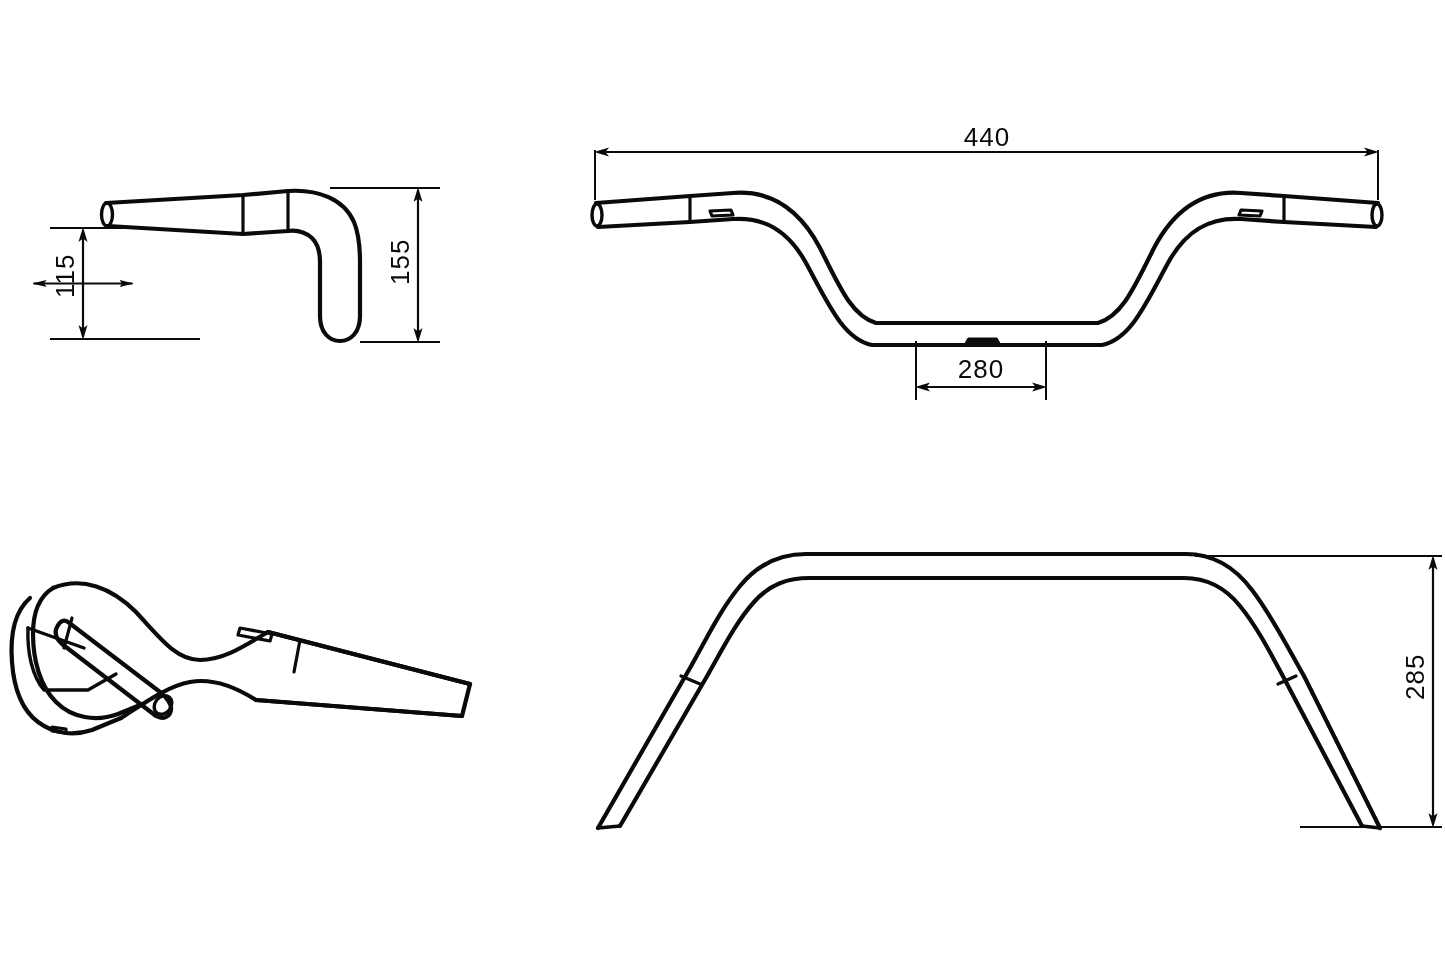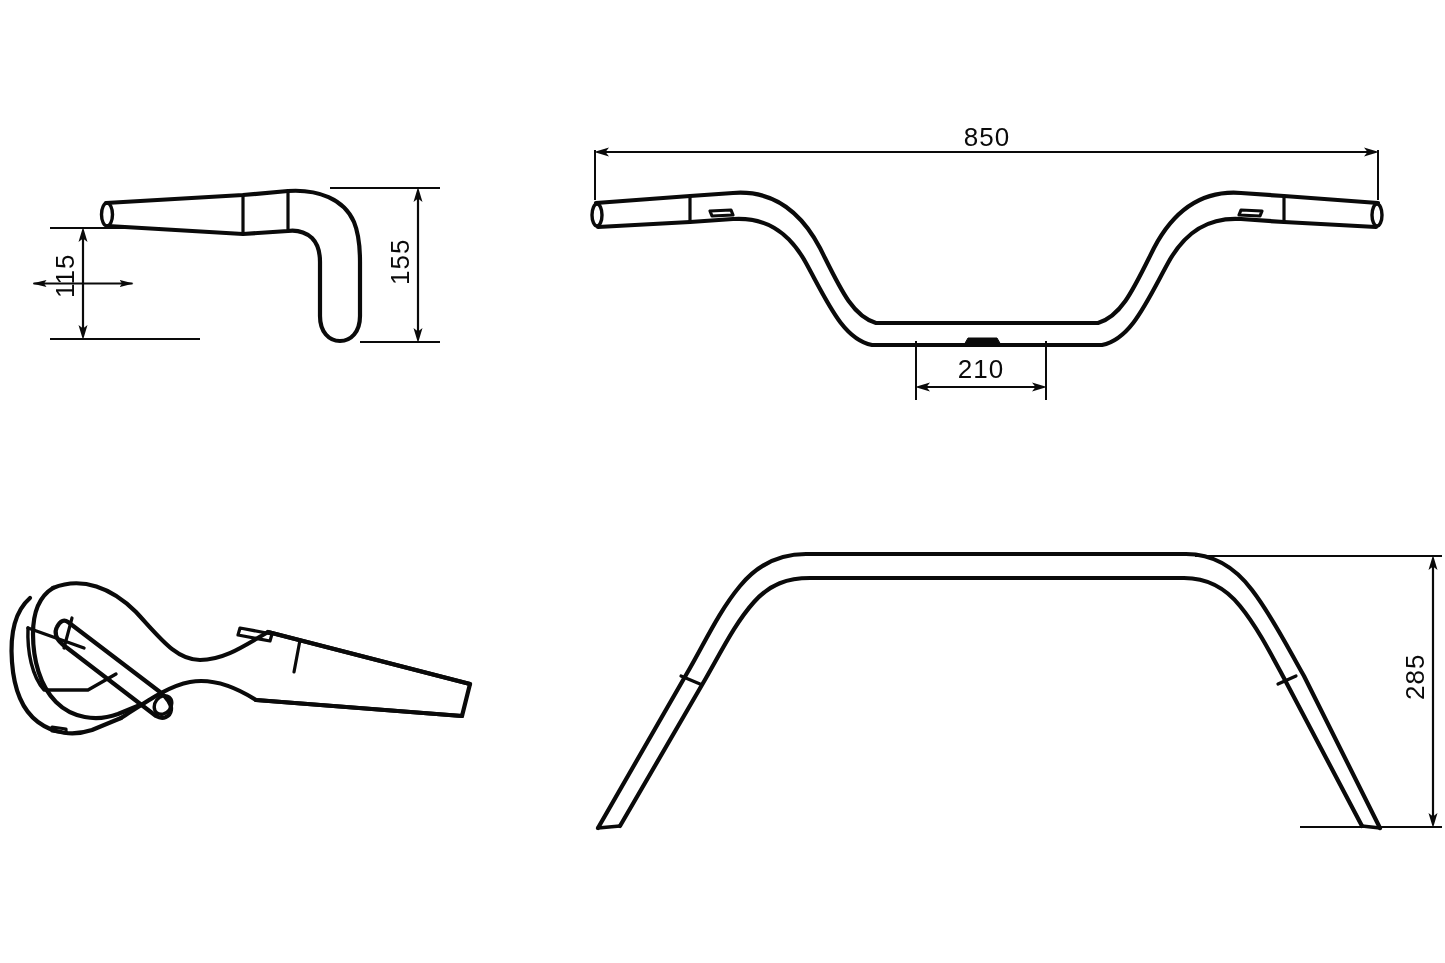--- a/index.html
+++ b/index.html
@@ -213,19 +213,19 @@
       <line class="dimline" x1="1433" y1="564" x2="1433" y2="819"></line>
       <path class="arrowfill" d="M1433,555 L1428.5,570 L1433,566.5 L1437.5,570 Z"></path>
       <path class="arrowfill" d="M1433,828 L1428.5,813 L1433,816.5 L1437.5,813 Z"></path>
     </g>
   </svg>
 
   <div class="dimtext rot" style="left:48px; top:268px; width:34px; text-align:center;">115</div>
 
   <div class="dimtext rot" style="left:383px; top:255px; width:34px; text-align:center;">155</div>
 
-  <div class="dimtext" style="left:955px; top:124px; width:64px; text-align:center;">850</div>
-
-  <div class="dimtext" style="left:949px; top:356px; width:64px; text-align:center;">210</div>
+  <div class="dimtext" style="left:955px; top:124px; width:64px; text-align:center;">440</div>
+
+  <div class="dimtext" style="left:949px; top:356px; width:64px; text-align:center;">280</div>
 
   <div class="dimtext rot" style="left:1398px; top:670px; width:34px; text-align:center;">285</div>
 
 </div>
 
 </body></html>

